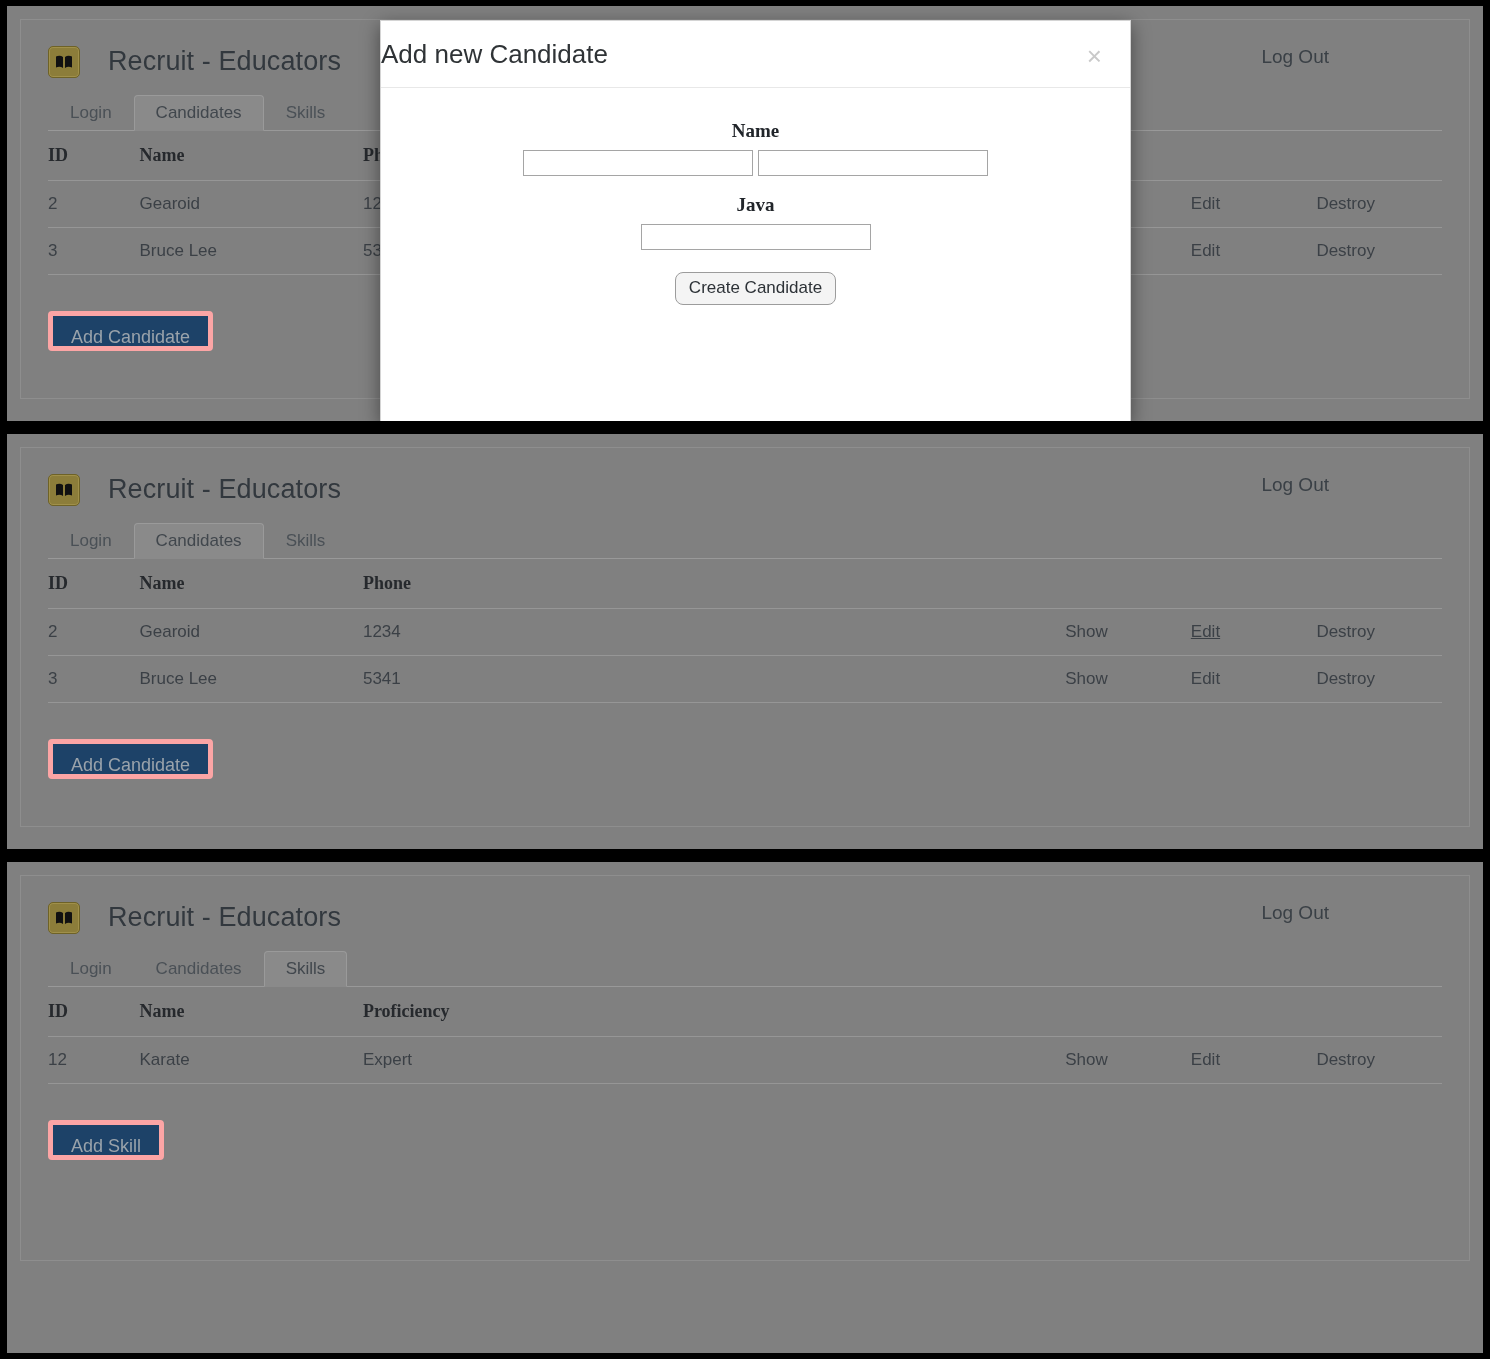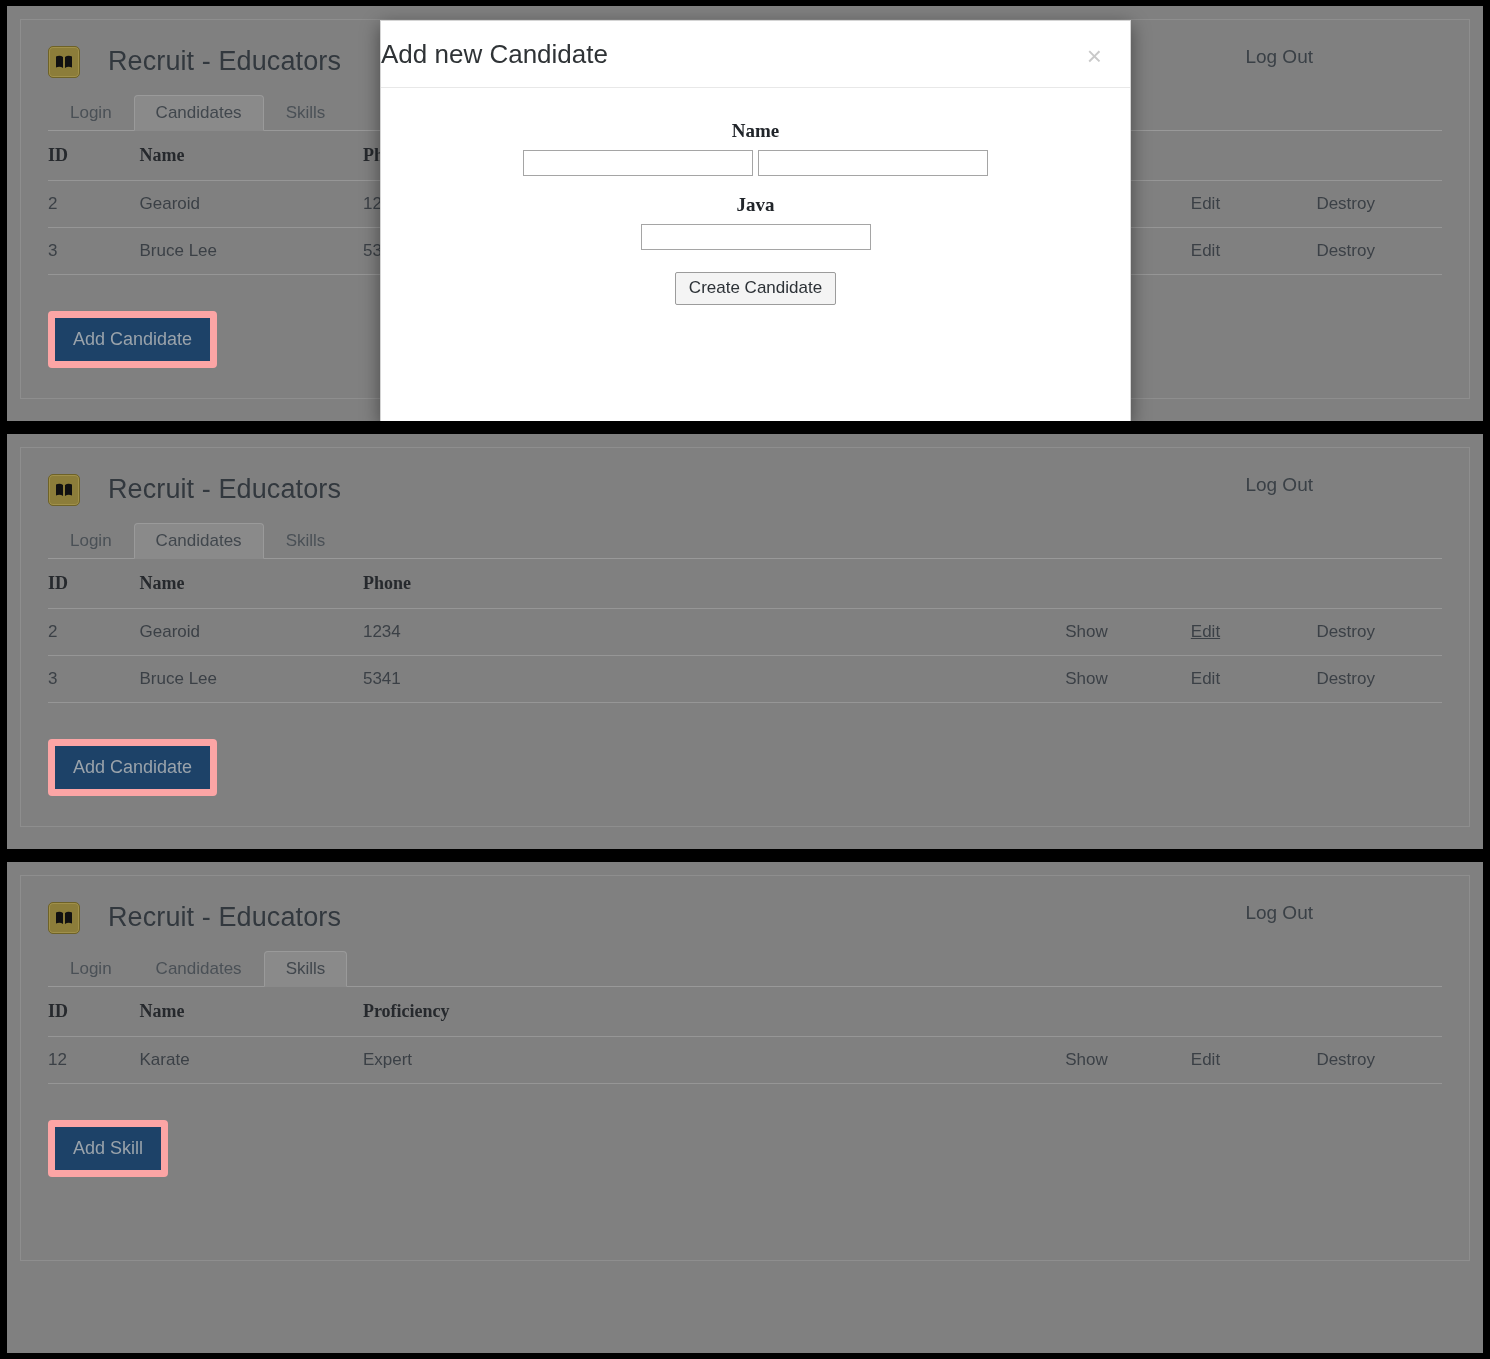--- a/index.html
+++ b/index.html
@@ -71,21 +71,21 @@
   .brand-icon svg { display:block; }
   .brand-title {
     font-size: 27px;
     color: #32383e;
     font-weight: 400;
     letter-spacing: 0.1px;
     white-space: nowrap;
   }
   .logout {
     position: absolute;
-    right: 156px;
+    right: 140px;
     top: 26px;
     font-size: 19px;
     color: #3a4046;
     text-decoration: none;
     white-space: nowrap;
   }
 
   
   .tabs {
     position: relative;
@@ -142,25 +142,25 @@
   .col-c4   { width: 300px; }
   .col-act  { width: 118px; }
   td a, th a { color: #3b4046; text-decoration: none; }
   td a.hovered { text-decoration: underline; }
 
   
   .btn-primary {
     display: inline-block;
     margin: 36px 0 0 27px;
     background: #1d4268;
-    border: 7px solid #fca5a5;
+    border: 5px solid #fca5a5;
     border-radius: 4px;
     color: #9aa3ab;
     font-size: 18px;
-    padding: 12px 18px 13px 18px;
+    padding: 12px 18px 0 18px;
     line-height: 1;
     cursor: pointer;
     font-family: "Liberation Sans", sans-serif;
   }
 
   
   .modal {
     position: absolute;
     background: #ffffff;
     box-shadow: 0 5px 18px rgba(0,0,0,0.45);
@@ -218,21 +218,21 @@
     padding: 2px 5px;
     font-family: "Liberation Sans", sans-serif;
     outline: none;
   }
   .submit-btn {
     margin-top: 22px;
     font-size: 17px;
     color: #2d3237;
     background: #f4f4f4;
     border: 1px solid #9c9c9c;
-    border-radius: 2px;
+    border-radius: 8px;
     padding: 5px 13px 6px 13px;
     cursor: pointer;
     font-family: "Liberation Sans", sans-serif;
   }
 </style>
 </head>
 <body>
 
 <div class="screen">
 

